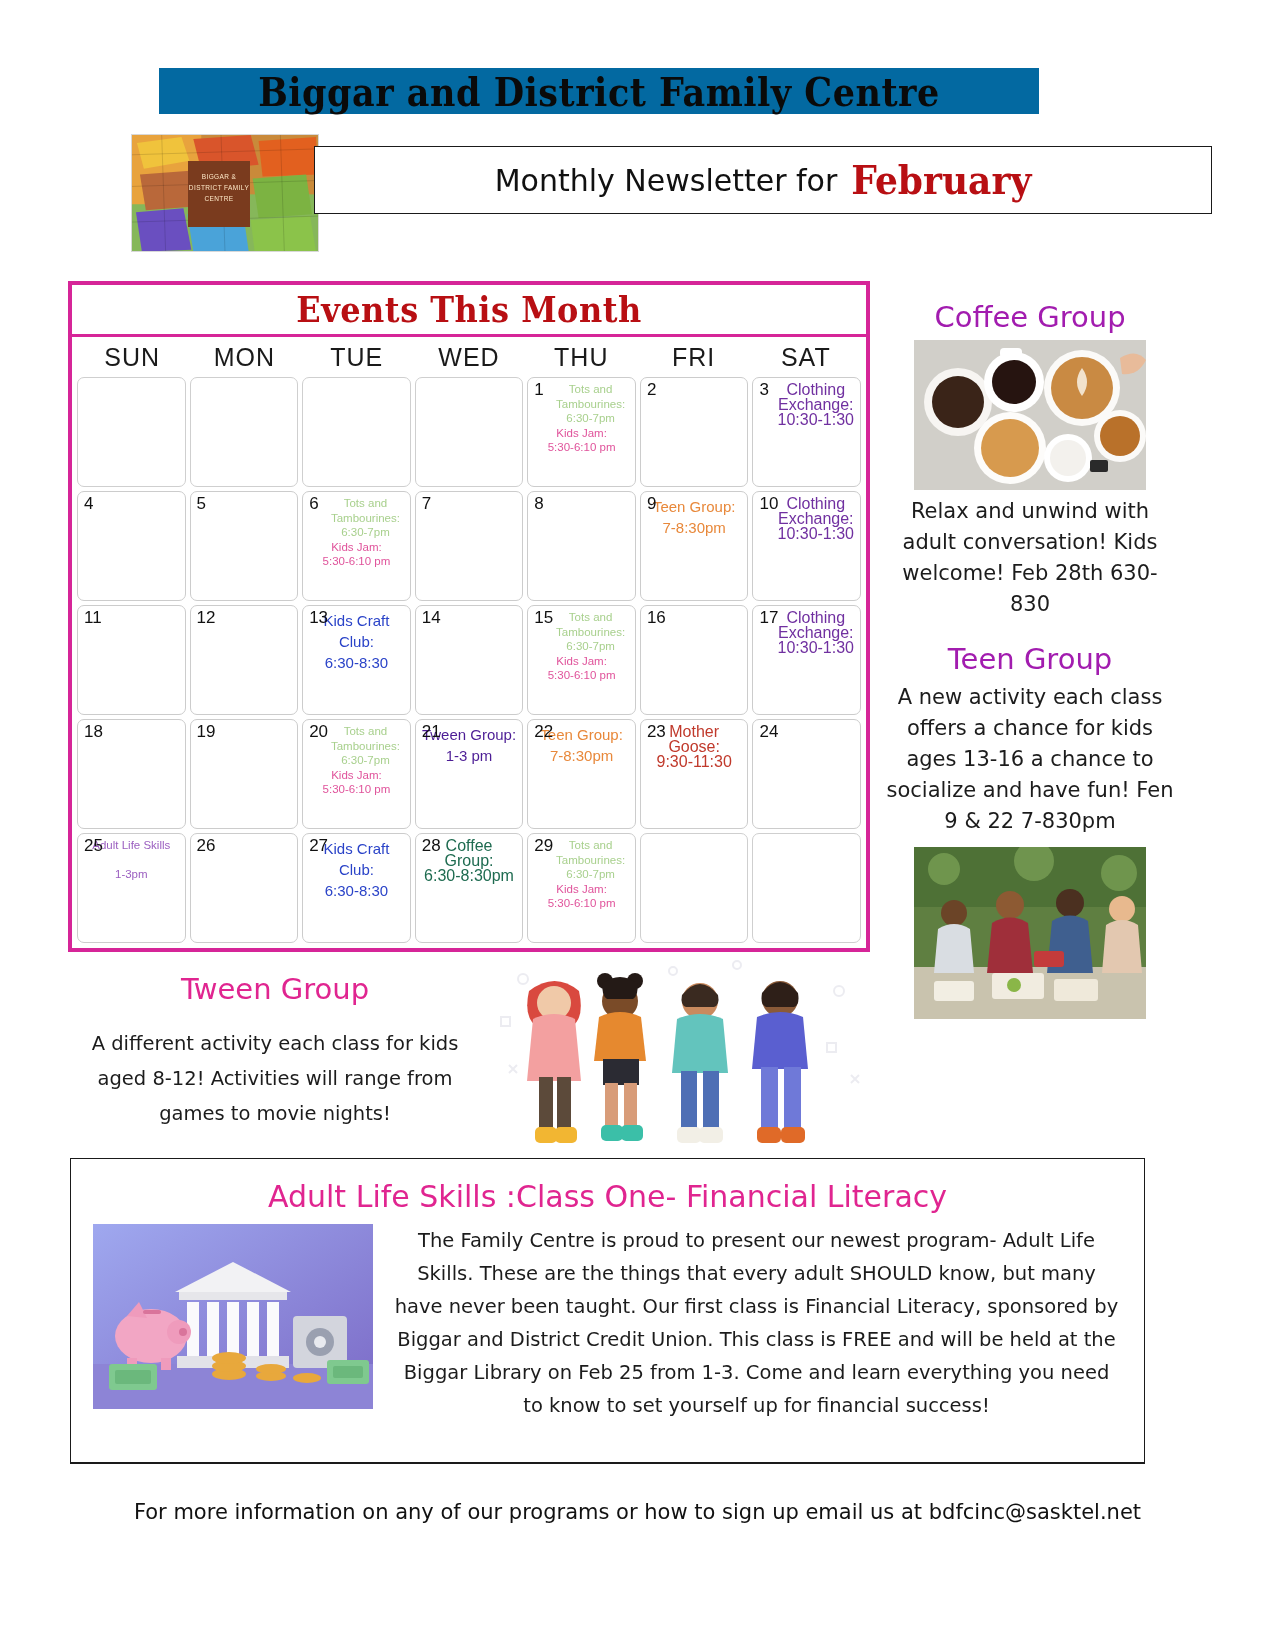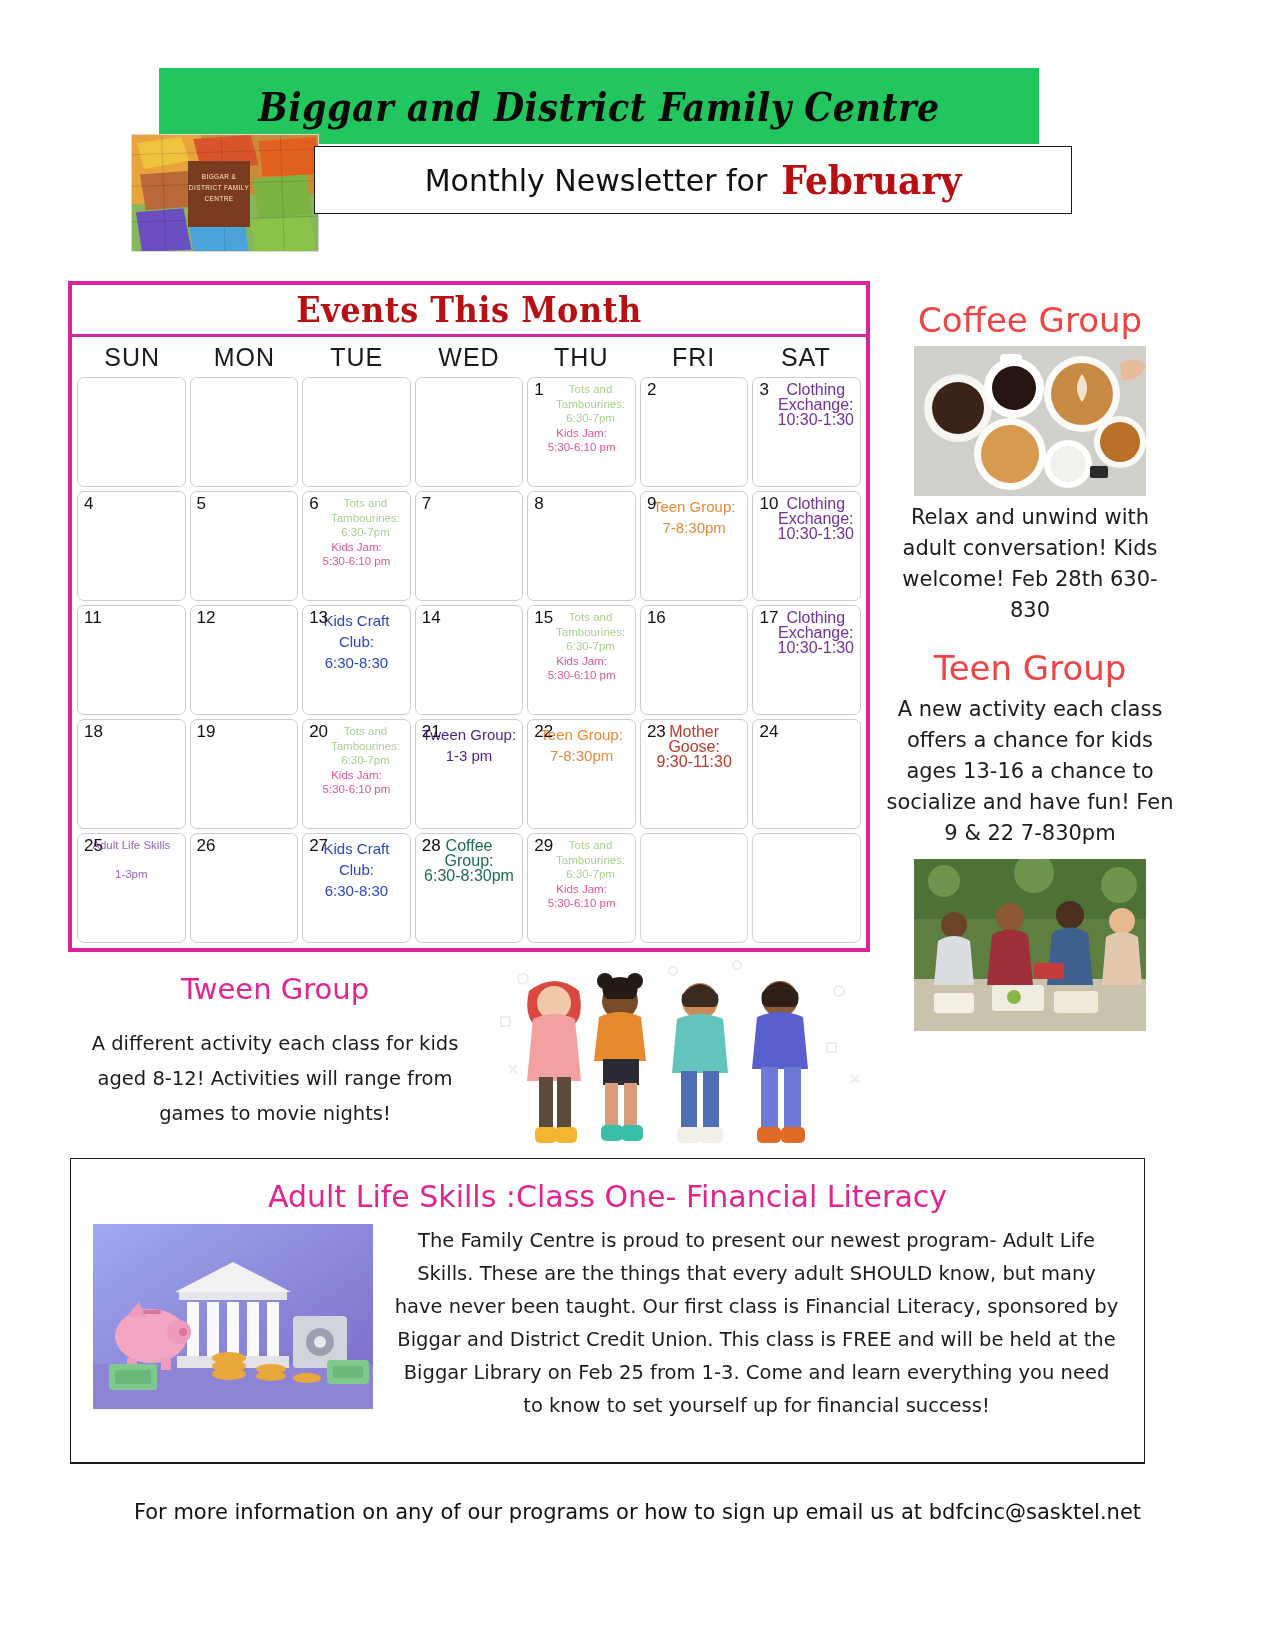--- a/index.html
+++ b/index.html
@@ -8,23 +8,23 @@
     background: #ffffff;
     font-family: "Liberation Sans", sans-serif;
     position: relative;
     overflow: hidden;
   }
 
   
   .header-wrap { position: relative; width: 1275px; height: 205px; }
   .title-bar {
     position: absolute; left: 159px; top: 68px;
-    width: 880px; height: 76px;
-    background: #22c55e;
-    display: flex; align-items: center; justify-content: center; font-style: italic;
+    width: 880px; height: 46px;
+    background: #0369a1;
+    display: flex; align-items: center; justify-content: center;
   }
   .title-bar-text {
     font-family: "DejaVu Serif", serif;
     font-weight: bold;
     font-size: 35px;
     color: #0a0a0a;
     letter-spacing: 0.5px;
     white-space: nowrap;
     transform: scaleY(1.12);
   }
@@ -42,21 +42,21 @@
     color: #ffe9c8;
     font-size: 6.5px;
     line-height: 11px;
     text-align: center;
     padding-top: 10px;
     letter-spacing: 0.4px;
     font-family: "Liberation Sans", sans-serif;
   }
   .subtitle-box {
     position: absolute; left: 314px; top: 146px;
-    width: 758px; height: 68px;
+    width: 898px; height: 68px;
     background: #ffffff;
     border: 1.5px solid #1a1a1a;
     display: flex; align-items: center; justify-content: center;
     gap: 14px;
   }
   .subtitle-text {
     font-family: "DejaVu Sans", sans-serif;
     font-size: 30px;
     color: #111;
     white-space: nowrap;
@@ -126,22 +126,22 @@
   .ev { display: block; white-space: pre-line; }
   .ev-big { font-size: 15px; line-height: 21px; }
   .ev-small { font-size: 11.5px; line-height: 14.5px; }
   .ev-med { font-size: 16px; line-height: 15px; }
   .ev-pad { padding-left: 18px; }
 
   
   .sidebar { position: absolute; left: 880px; top: 300px; width: 300px; }
   .side-head {
     font-family: "DejaVu Sans", sans-serif;
-    font-size: 34px;
-    color: #ef4444;
+    font-size: 29px;
+    color: #a21caf;
     text-align: center;
     margin-bottom: 6px;
     white-space: nowrap;
   }
   .coffee-photo {
     width: 232px; height: 150px;
     margin: 0 auto 6px auto;
     position: relative;
     background: #c9c6c1;
     overflow: hidden;

